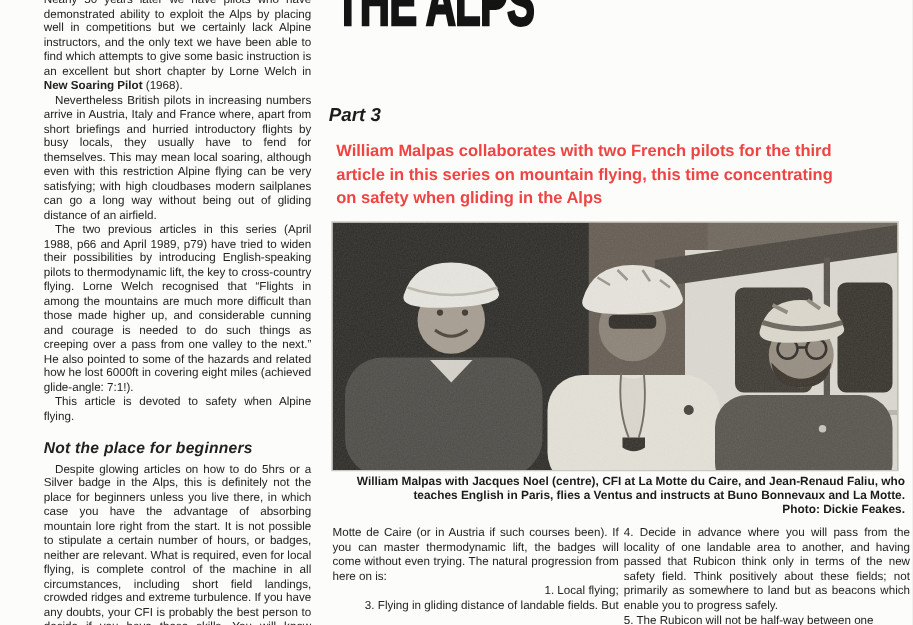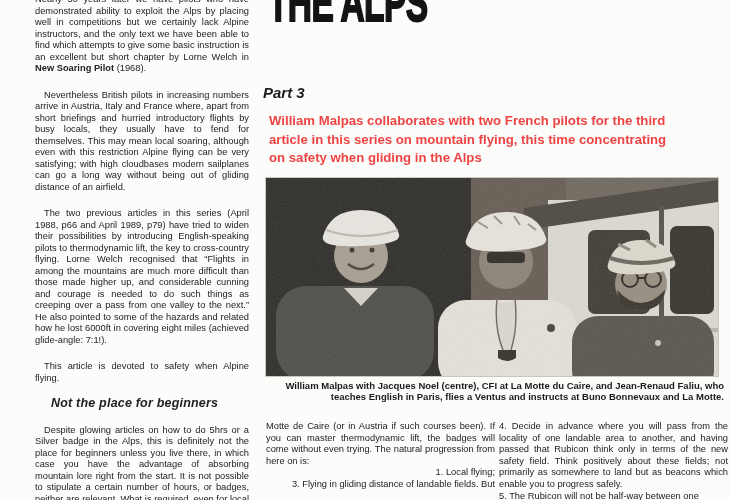--- a/index.html
+++ b/index.html
@@ -8,24 +8,24 @@
     background:#fcfcfa;color:#1c1c1c;
     font-family:"Liberation Sans","DejaVu Sans",sans-serif;
   }
   
   .left-col{
     position:absolute;left:35px;top:-6px;width:214px;
     font-size:9.3px;line-height:11.5px;text-align:justify;
     color:#222;
   }
   .left-col p{margin:0;}
-  .left-col p.ind{text-indent:9px;margin-top:15px;}
+  .left-col p.ind{text-indent:9px;}
   .sec-heading{
     font-size:12.5px;font-weight:bold;font-style:italic;
-    margin:14px 0 5px 16px;text-align:left;letter-spacing:.2px;
+    margin:14px 0 5px 0;text-align:left;letter-spacing:.2px;
   }
   .bold-inline{font-weight:bold;}
   
   .headline-clip{
     position:absolute;left:268px;top:0;width:260px;height:30px;overflow:hidden;
   }
   .headline{
     display:block;margin-top:-25px;
     font-size:54px;font-weight:bold;line-height:1;letter-spacing:-1px;
     color:#141414;-webkit-text-stroke:2px #141414;
@@ -140,20 +140,21 @@
         <path d="M352 66 l12 6 M380 62 l10 7" stroke="#8d887c" stroke-width="3" fill="none"></path>
         <circle cx="392" cy="165" r="3" fill="#c9c5bc"></circle>
       </g>
 
       <rect x="0" y="0" width="452" height="198" filter="url(#grain)" opacity="0.5"></rect>
     </svg>
   </div>
 
   <div class="caption">
     <span>William Malpas with Jacques Noel (centre), CFI at La Motte du Caire, and Jean-Renaud Faliu, who teaches English in Paris, flies a Ventus and instructs at Buno Bonnevaux and La Motte.</span>
+    <span class="credit">Photo: Dickie Feakes.</span>
   </div>
 
   <div class="sub-col sub-left">
     <p>Motte de Caire (or in Austria if such courses been). If you can master thermodynamic lift, the badges will come without even trying. The natural progression from here on is:</p>
     <p class="list-line">1. Local flying;</p>
     <p class="list-line">3. Flying in gliding distance of landable fields. But</p>
   </div>
 
   <div class="sub-col sub-right">
     <p>4. Decide in advance where you will pass from the locality of one landable area to another, and having passed that Rubicon think only in terms of the new safety field. Think positively about these fields; not primarily as somewhere to land but as beacons which enable you to progress safely.</p>

